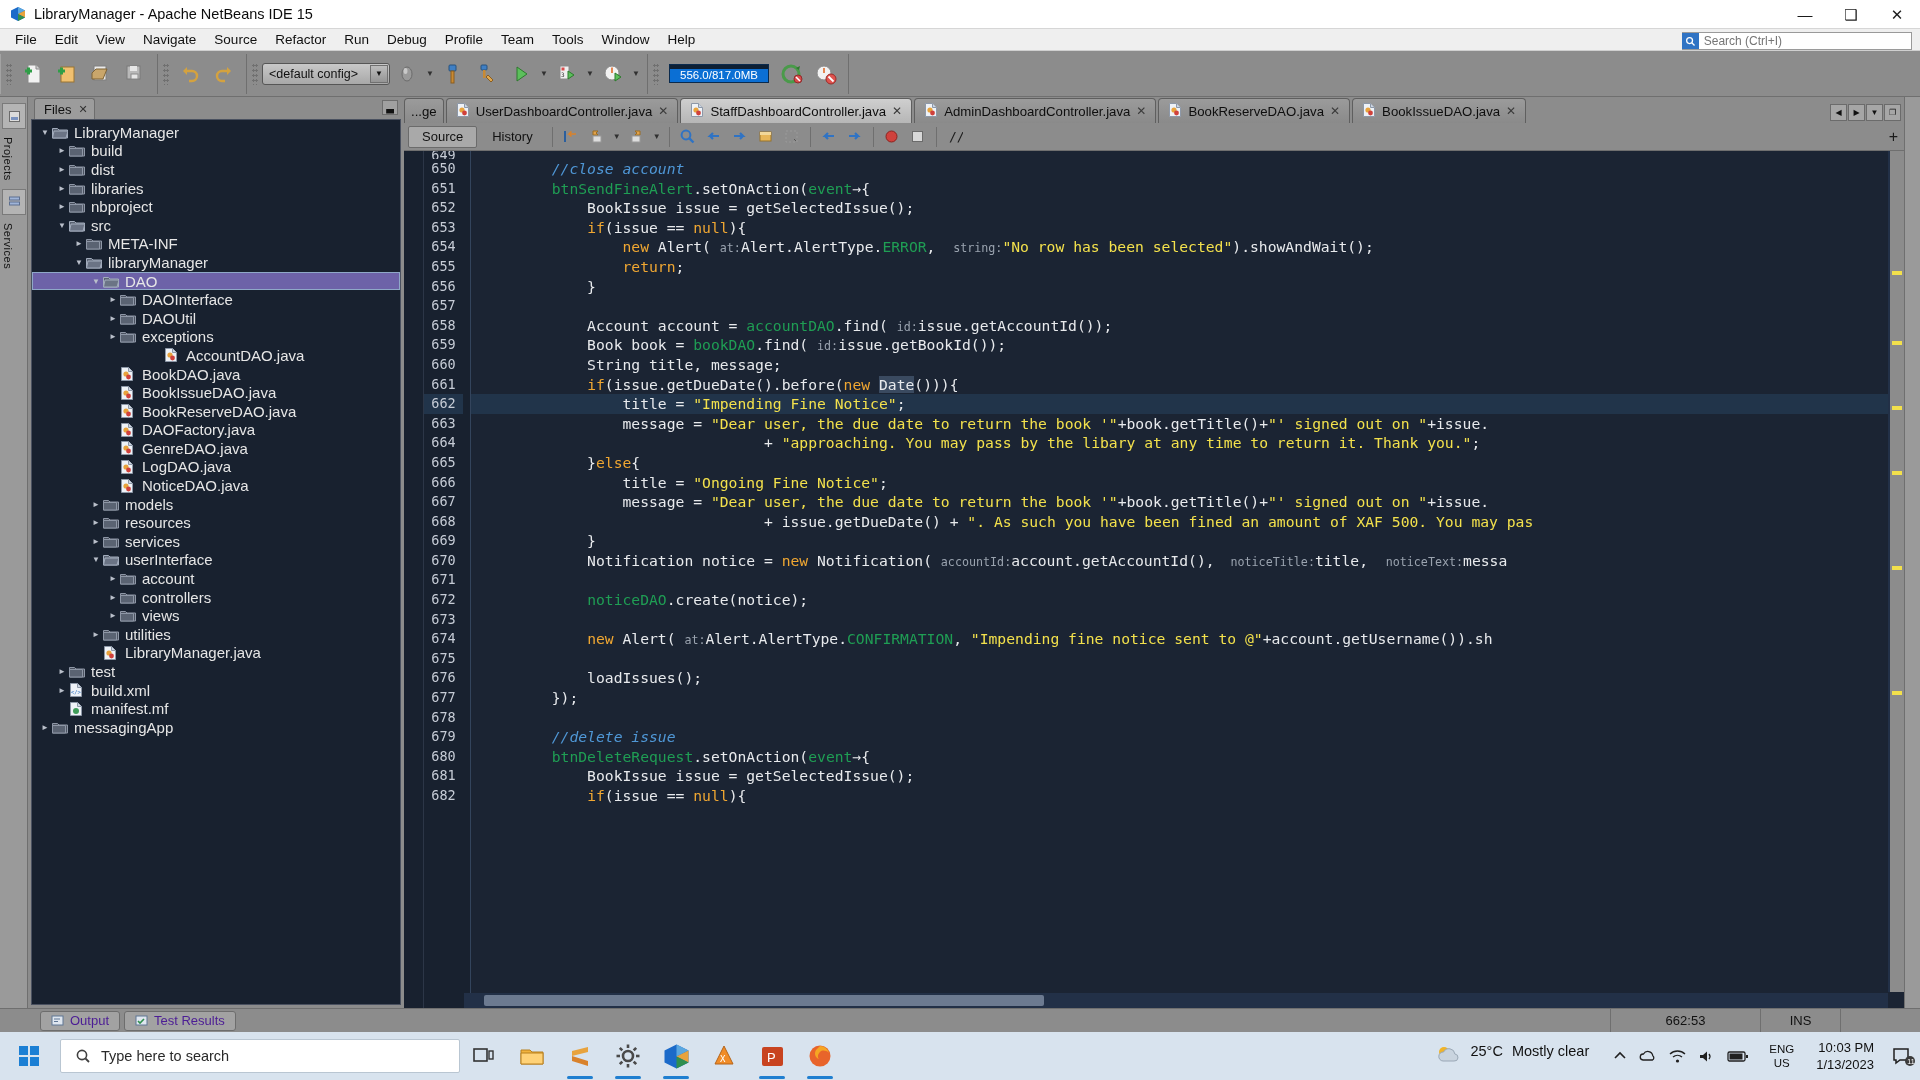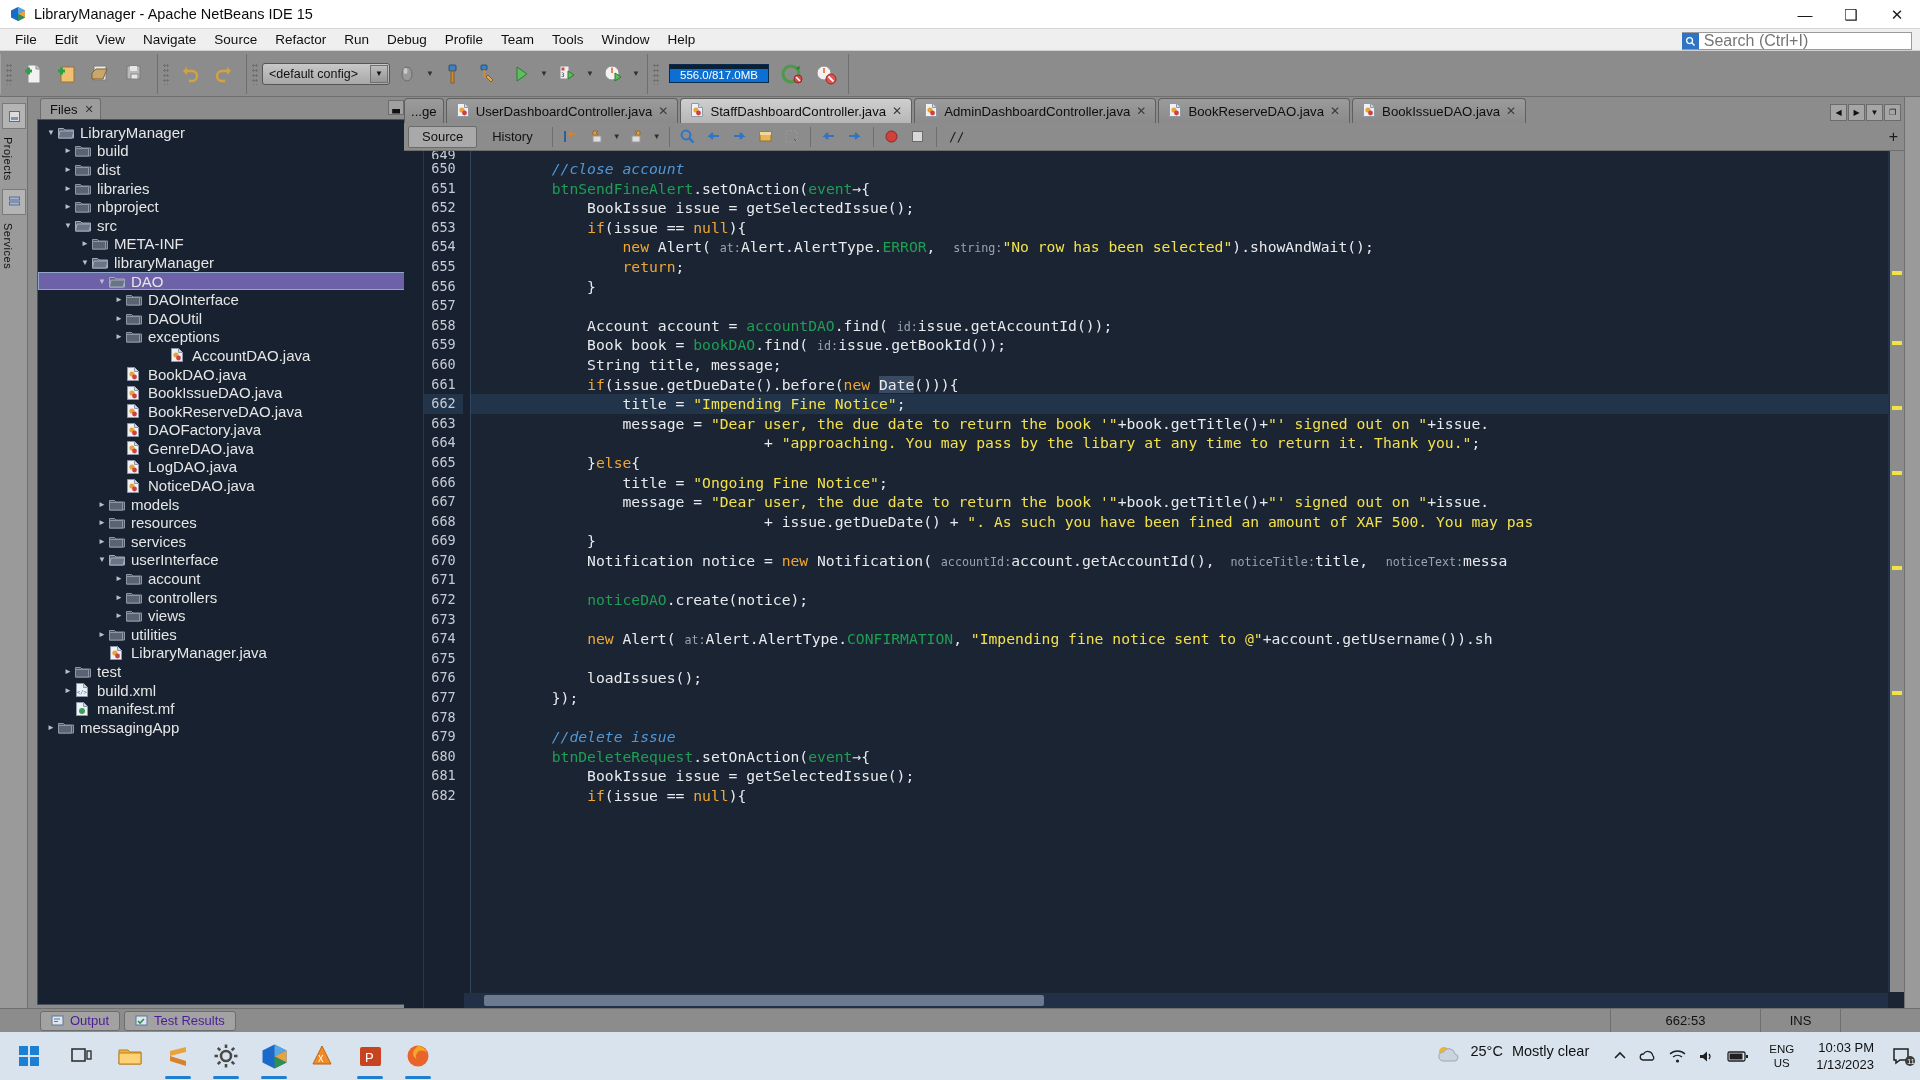--- a/index.html
+++ b/index.html
@@ -29,21 +29,21 @@
     padding-left:6px; border-bottom:1px solid #cfcfcf; position:relative;
   }
   .menuitem{ font-size:13.5px; color:#101010; padding:2px 9px; white-space:nowrap; }
   .search-box{
     position:absolute; right:8px; top:3px; width:230px; height:18px;
     background:#fff; border:1px solid #9a9a9a; display:flex; align-items:center;
   }
   .search-box .mag{ width:18px;height:16px; background:#2f73c4; display:flex;
     align-items:center;justify-content:center; margin-left:-1px; margin-top:0; }
   .search-box input{
-    border:0; outline:0; font-size:16px; color:#707070; width:100%;
+    border:0; outline:0; font-size:12px; color:#707070; width:100%;
     font-family:"Liberation Sans",sans-serif; padding-left:5px; background:transparent;
   }
 
   
   .toolbar{
     height:46px; background:#8c8c8c; display:flex; align-items:center;
     border-bottom:1px solid #6f6f6f; position:relative;
   }
   .tgroup{ display:flex; align-items:center; height:40px; padding:0 5px;
            border-right:1px solid #6f6f6f; }
@@ -79,21 +79,21 @@
 
   
   .rail{ position:absolute;left:0;top:0;width:28px;bottom:0; background:#9a9a9a;
          border-right:1px solid #6f6f6f; }
   .rail .rbtn{ width:24px;height:26px;margin:6px 2px; background:#b4b4b4;
                border:1px solid #7a7a7a; display:flex;align-items:center;justify-content:center;}
   .rail .vlabel{ writing-mode:vertical-rl; font-size:11px; color:#111; margin:8px 2px;
                  letter-spacing:.5px; }
 
   
-  .files-panel{ position:absolute; left:28px; top:0; width:376px; bottom:0; background:#8c8c8c;margin-left:6px; }
+  .files-panel{ position:absolute; left:28px; top:0; width:376px; bottom:0; background:#8c8c8c; }
   .panel-tabrow{ height:22px; display:flex; align-items:flex-end; position:relative; }
   .panel-tab{
     height:21px; background:#9c9c9c; border:1px solid #6d6d6d; border-bottom:none;
     border-radius:3px 3px 0 0; padding:0 6px 0 9px; display:flex;align-items:center;gap:7px;
     font-size:13px;color:#101010; margin-left:6px;
   }
   .panel-tab .x{ font-size:11px;color:#333; }
   .panel-min{ position:absolute;right:6px;top:3px;width:16px;height:15px;
               background:#a0a0a0;border:1px solid #6d6d6d;display:flex;align-items:center;
               justify-content:center;font-size:10px;color:#111;}
@@ -985,20 +985,27 @@
 
   <div class="taskbar">
     <div class="start">
       <svg width="24" height="24" viewBox="0 0 24 24">
           <rect x="2" y="2" width="9" height="9" fill="#1b7fd4"></rect>
           <rect x="13" y="2" width="9" height="9" fill="#1b7fd4"></rect>
           <rect x="2" y="13" width="9" height="9" fill="#1b7fd4"></rect>
           <rect x="13" y="13" width="9" height="9" fill="#1b7fd4"></rect>
         </svg>
     </div>
+    <div class="tsearch">
+      <svg width="16" height="16" viewBox="0 0 16 16">
+          <circle cx="7" cy="7" r="4.6" fill="none" stroke="#404040" stroke-width="1.6"></circle>
+          <line x1="10.5" y1="10.5" x2="14" y2="14" stroke="#404040" stroke-width="1.8"></line>
+        </svg>
+      <span>Type here to search</span>
+    </div>
     <div class="tbicon">
       <svg width="22" height="22" viewBox="0 0 22 22">
           <rect x="1" y="4" width="13" height="12" fill="none" stroke="#333" stroke-width="1.6"></rect>
           <rect x="16" y="6" width="4" height="8" fill="none" stroke="#333" stroke-width="1.4"></rect>
         </svg>
     </div>
     <div class="tbicon">
       <svg width="26" height="26" viewBox="0 0 26 26">
           <path d="M2 7h9l2 2h11v12H2z" fill="#f2b33d" stroke="#b9801f"></path>
           <path d="M2 10h22v11H2z" fill="#ffd277" stroke="#b9801f"></path>

